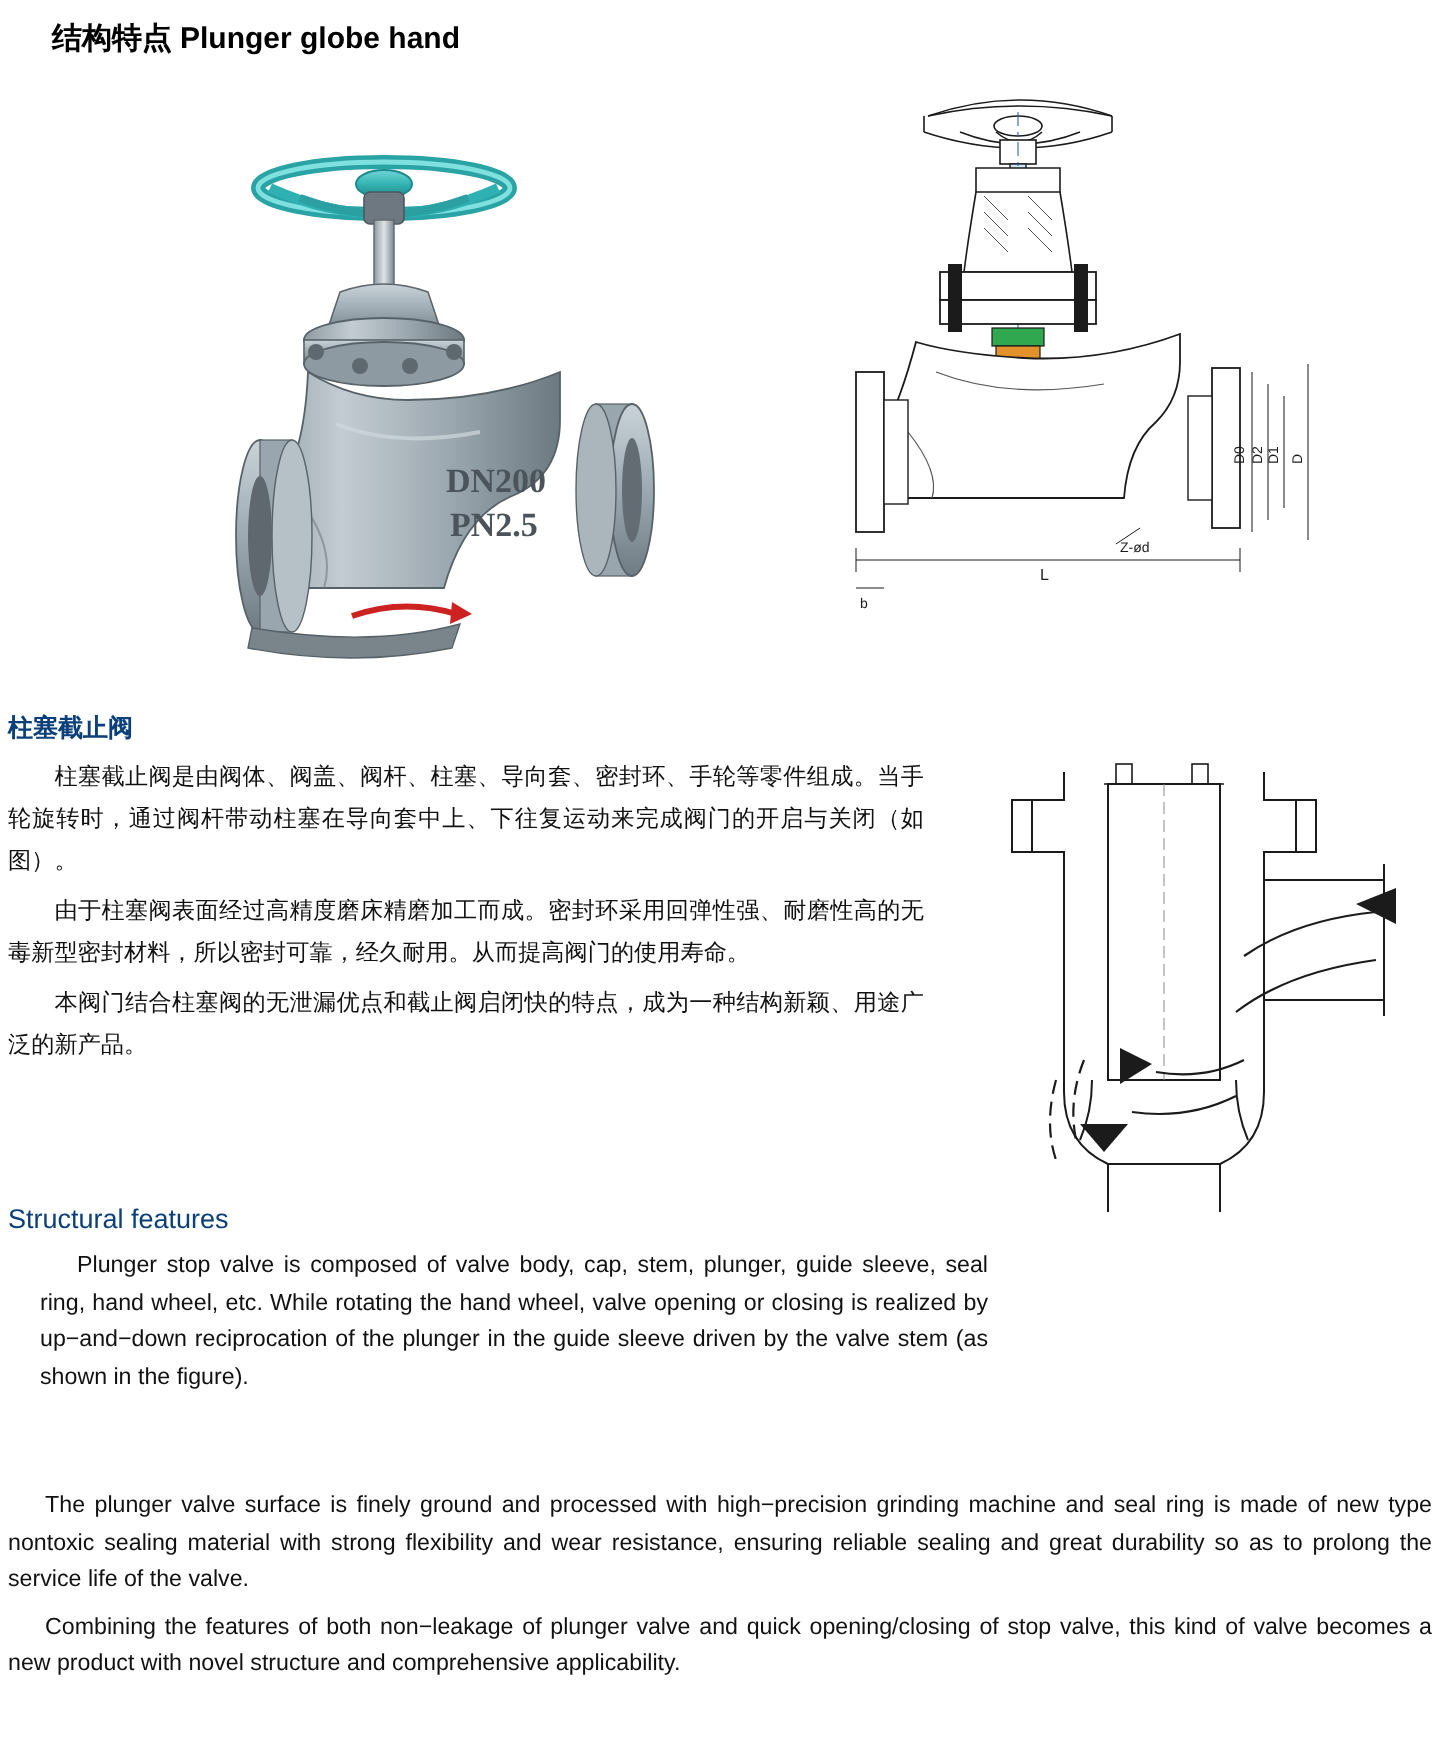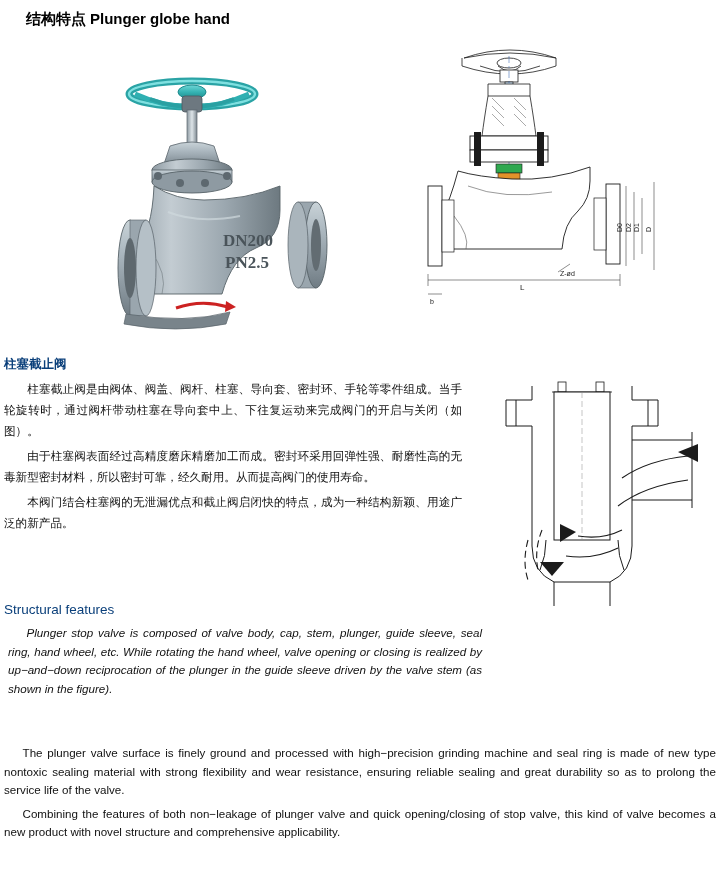--- a/index.html
+++ b/index.html
@@ -62,27 +62,26 @@
     font-size: 11.6px;
     line-height: 21px;
     text-align: justify;
     color: #111;
   }
   .cn-body p { margin: 0 16px 4px 0; text-indent: 2em; }
 
   
   .en-body {
     position: absolute;
-    top: 624px; left: 8px;
+    top: 624px; left: 20px;
     width: 474px;
     font-size: 11.6px;
     line-height: 18.5px;
     text-align: justify;
     color: #111;
-    font-style: italic;
   }
   .en-body p { margin: 0 0 5px 0; text-indent: 1.6em; }
 
   .en-body-wide {
     position: absolute;
     left: 4px;
     width: 712px;
     font-size: 11.6px;
     line-height: 18.5px;
     text-align: justify;

